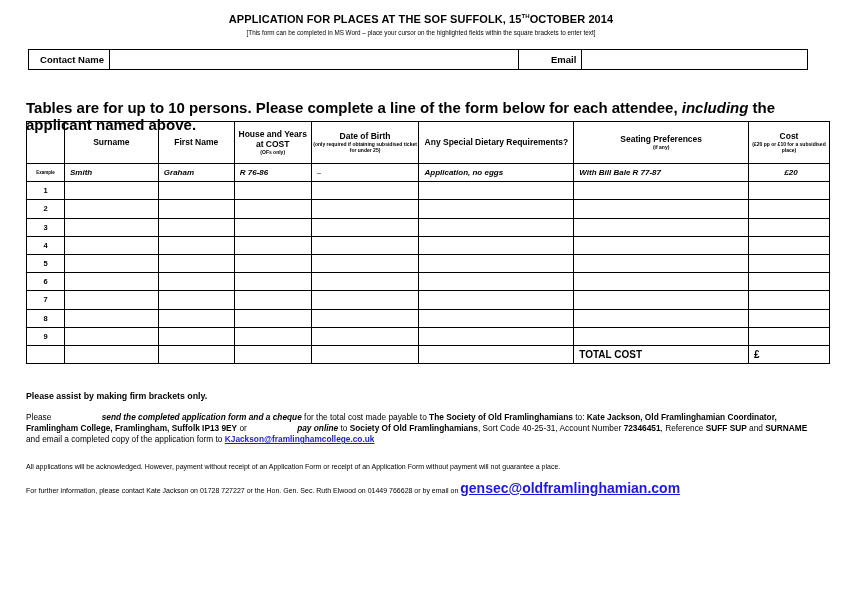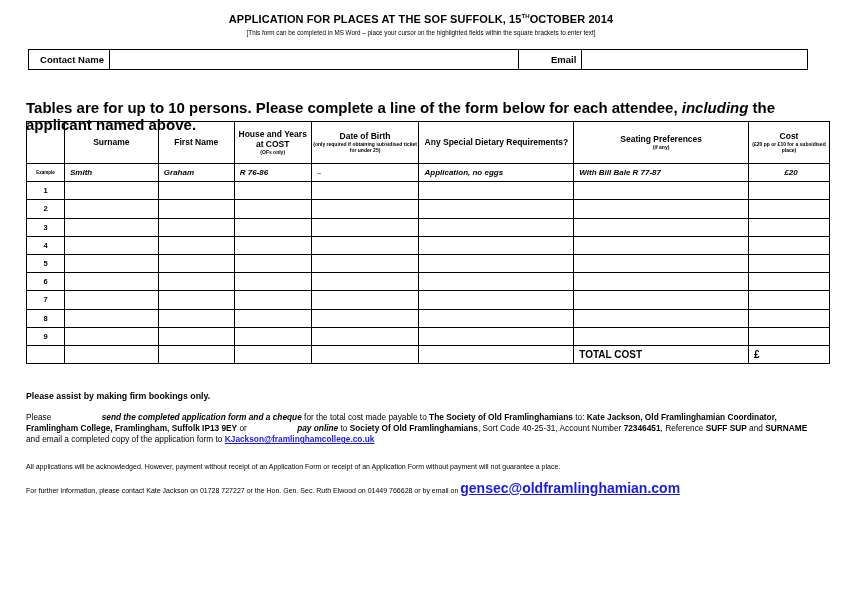--- a/index.html
+++ b/index.html
@@ -188,21 +188,21 @@
     <td></td>
     <td></td>
     <td></td>
     <td></td>
     <td class="total">TOTAL COST</td>
     <td class="total">£</td>
   </tr>
 </tbody>
   </table>
 
-<div class="p" style="top:391px; font-weight:bold; font-size:8.8px;">Please assist by making firm bookings only.</div>
+<div class="p" style="top:391px; font-weight:bold; font-size:8.8px;">Please assist by making firm brackets only.</div>
 
 <div class="p" style="top:412px;">
   <span>Please </span><span class="bi">send the completed application form and a cheque</span><span> for the total cost made payable to </span><b>The Society of Old Framlinghamians</b><span> to: </span><b>Kate Jackson, Old Framlinghamian Coordinator, Framlingham College, Framlingham, Suffolk IP13 9EY</b><span> or </span><span class="bi">pay online</span><span> to </span><b>Society Of Old Framlinghamians</b><span>, Sort Code 40-25-31, Account Number </span><b>72346451</b><span>, Reference </span><b>SUFF SUP</b><span>  and </span><b>SURNAME</b><span> and email a completed copy of the application form to </span><a class="link">KJackson@framlinghamcollege.co.uk</a>
 </div>
 
 <div class="p small-p" style="top:461px;">All applications will be acknowledged. However, payment without receipt of an Application Form or receipt of an Application Form without payment will not guarantee a place.</div>
 
 <div class="p small-p" style="top:483px;">
   <span>For further information, please contact Kate Jackson on 01728 727227 or the Hon. Gen. Sec. Ruth Elwood on 01449 766628 or by email on </span><a class="link" style="font-size:14px;">gensec@oldframlinghamian.com</a>
 </div>

